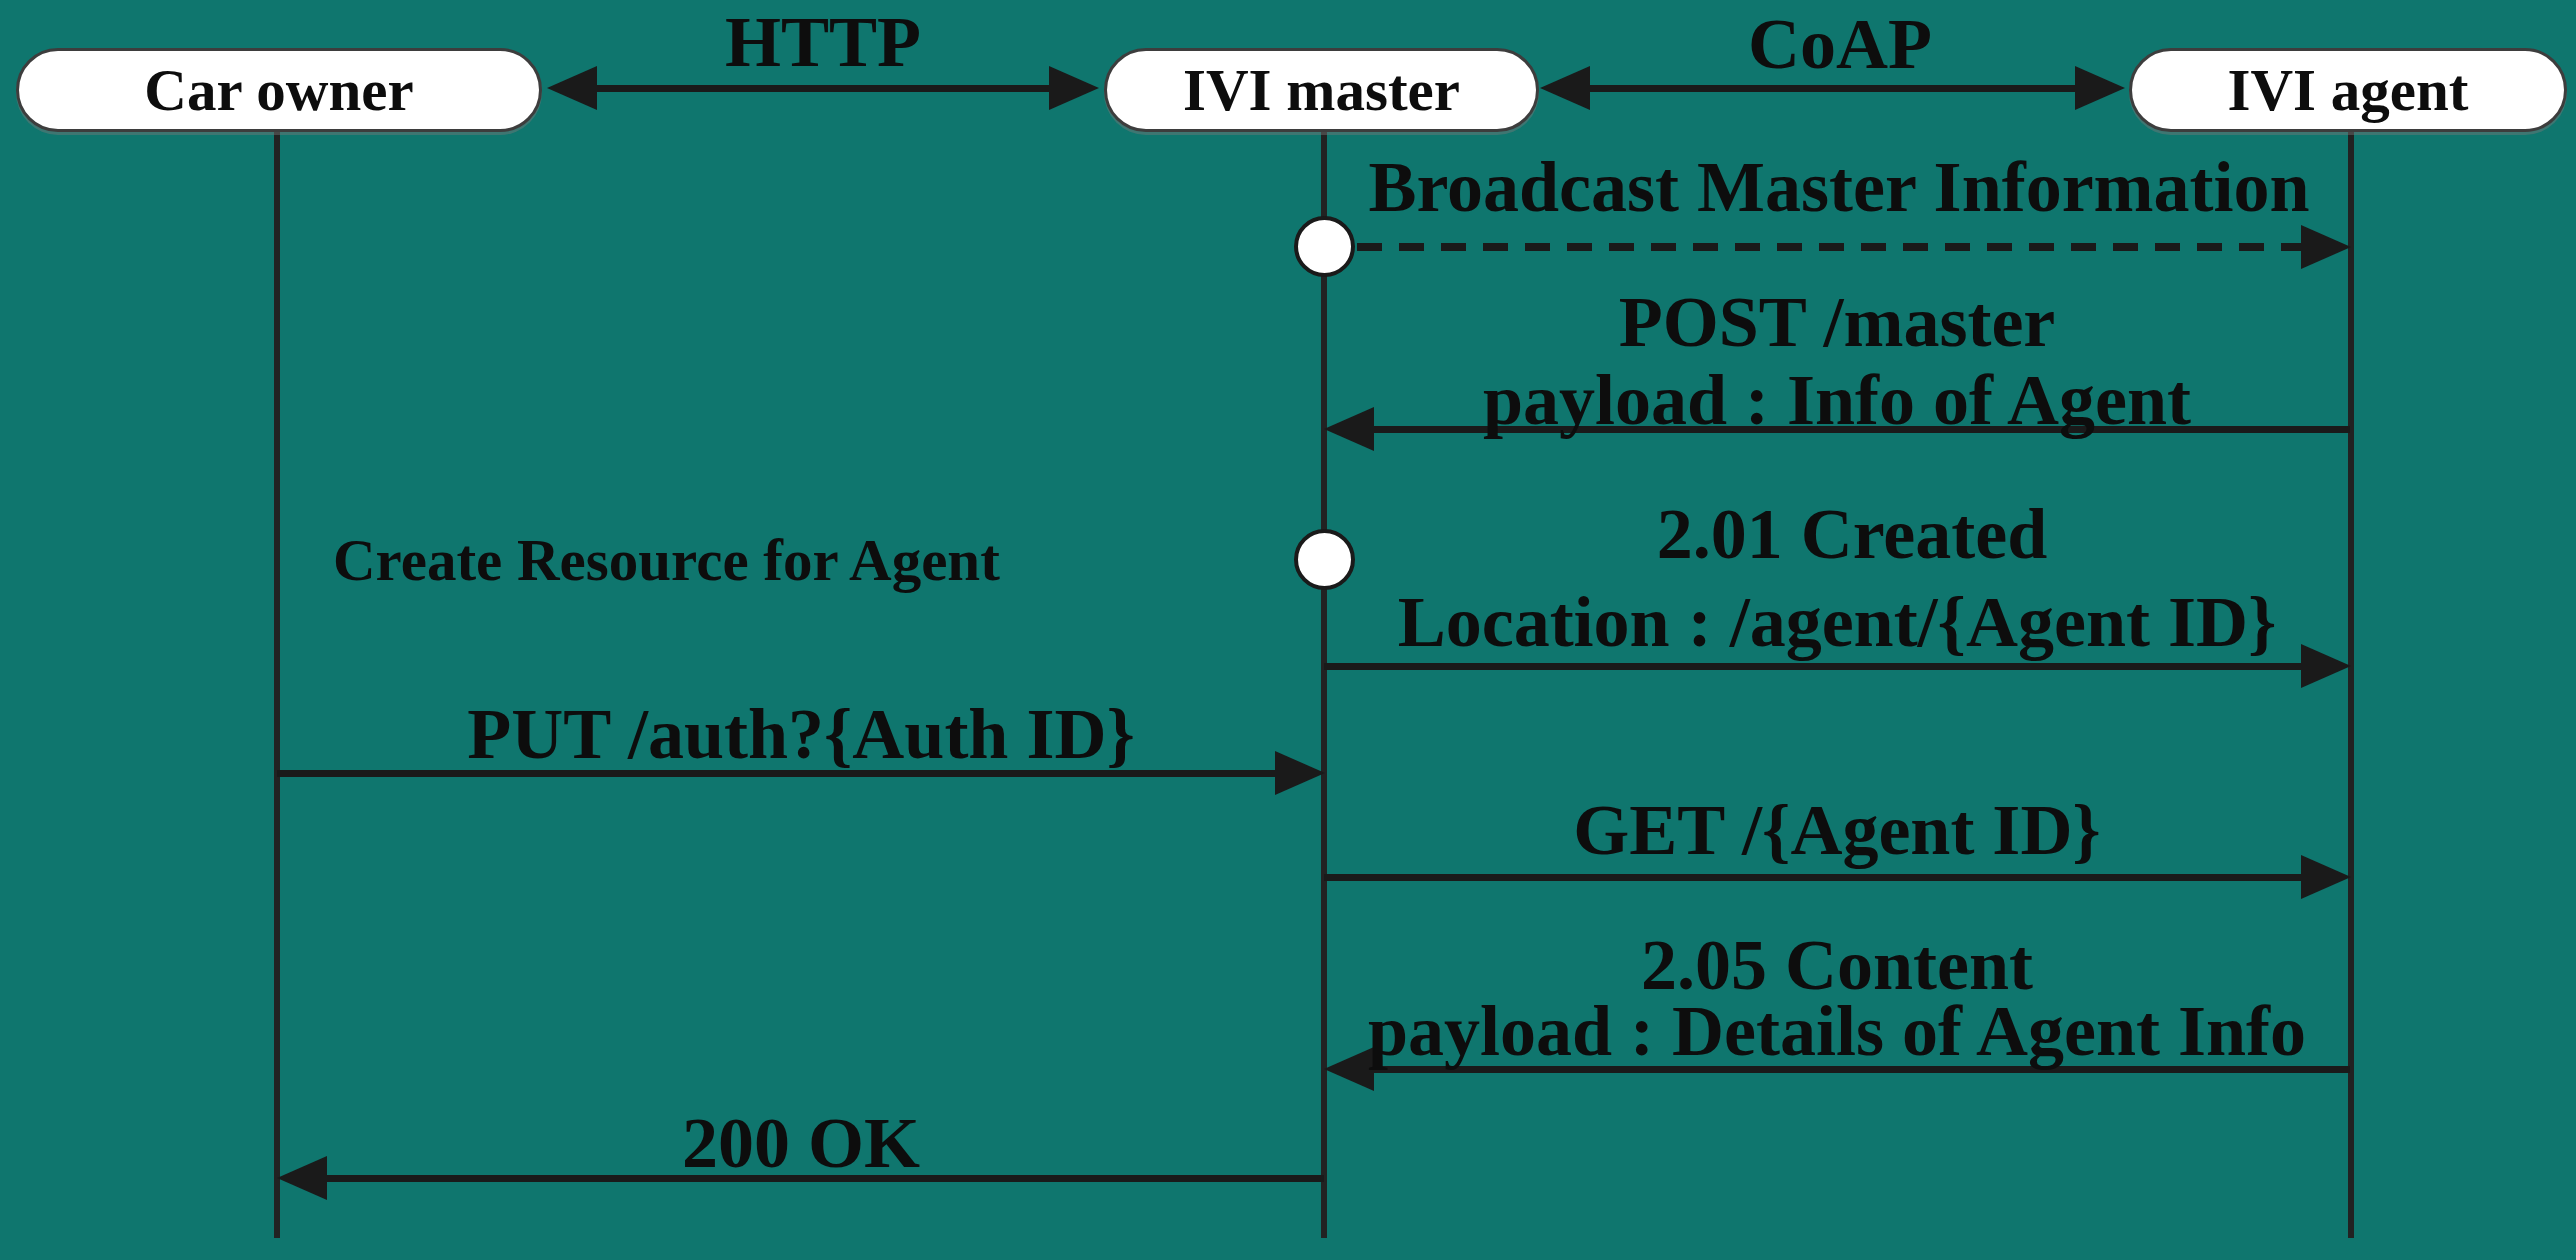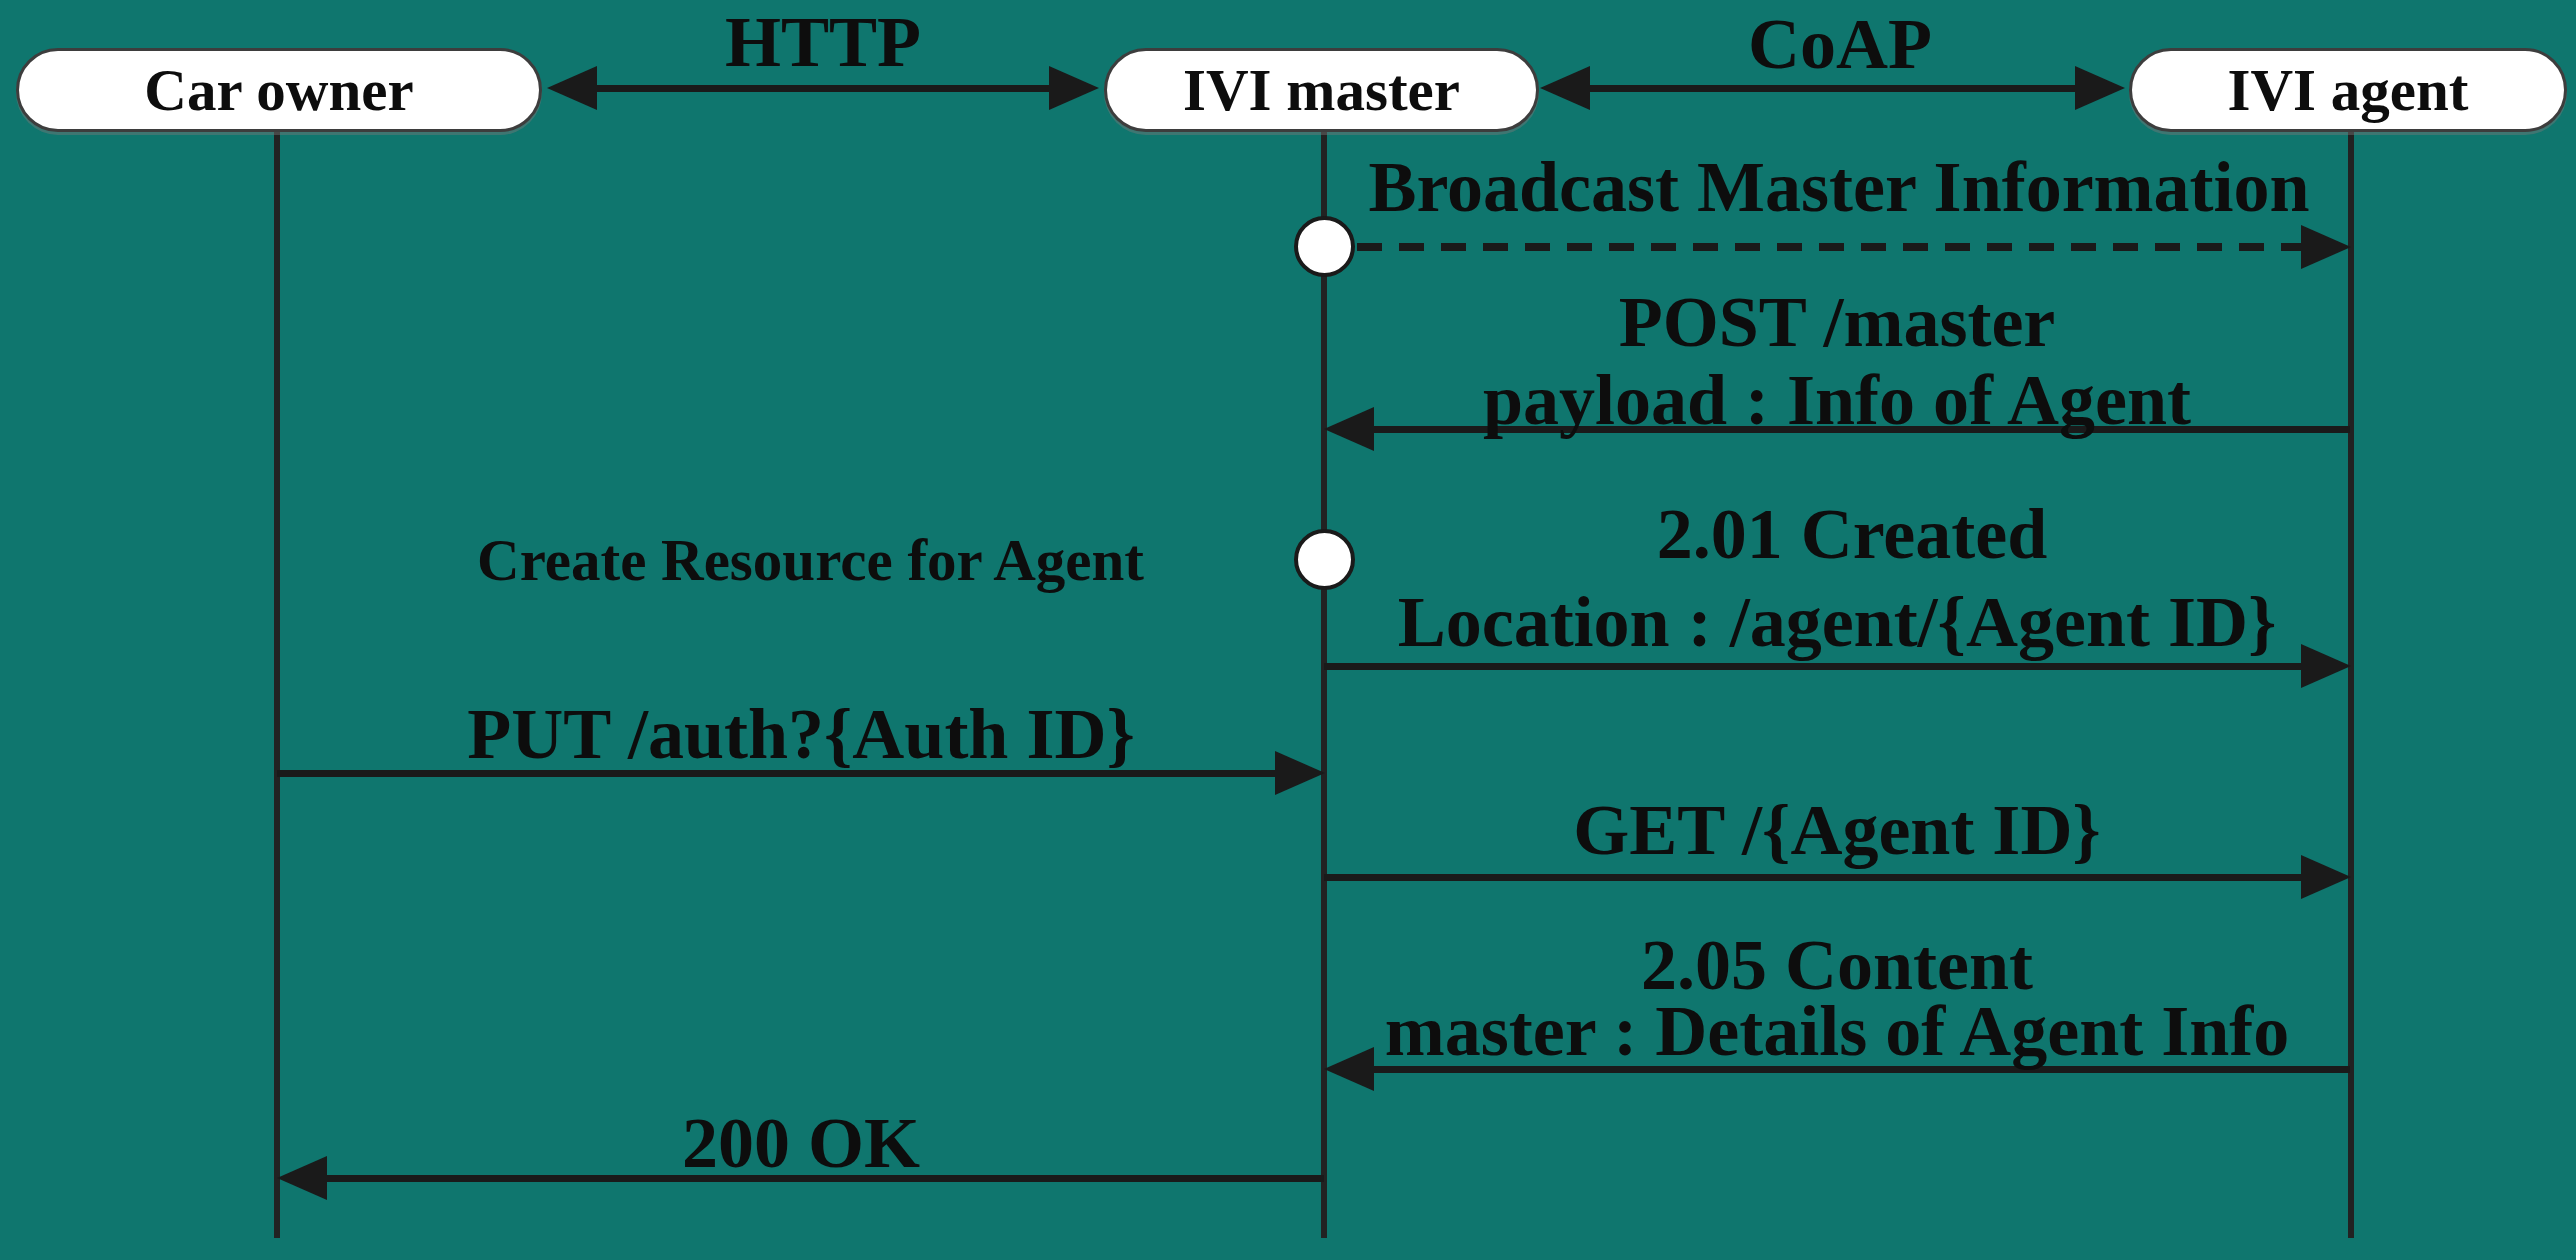--- a/index.html
+++ b/index.html
@@ -88,21 +88,21 @@
     line-height: 1;
     white-space: nowrap;
     z-index: 3;
   }
   .note {
     position: absolute;
     transform: translateY(-50%);
     font-size: 59px;
     line-height: 1;
     white-space: nowrap;
-    text-align: center;
+    text-align: left;
     z-index: 3;
   }
 </style>
 </head>
 <body>
 
 <div id="canvas">
 
   <div class="lifeline" style="left:274px;"></div>
   <div class="lifeline" style="left:1321px;"></div>
@@ -162,21 +162,21 @@
   </div>
 
   <div>
     <div class="lbl" style="left:1837px; top:830px;">GET /{Agent ID}</div>
     <div class="hline" style="left:1324px; top:874px; width:978px;"></div>
     <div class="ah ah-right" style="left:2301px; top:855px;"></div>
   </div>
 
   <div>
     <div class="lbl" style="left:1837px; top:965px;">2.05 Content</div>
-    <div class="lbl" style="left:1837px; top:1031px;">master : Details of Agent Info</div>
+    <div class="lbl" style="left:1837px; top:1031px;">payload : Details of Agent Info</div>
     <div class="ah ah-left" style="left:1324px; top:1047px;"></div>
     <div class="hline" style="left:1370px; top:1066px; width:980px;"></div>
   </div>
 
   <div>
     <div class="lbl" style="left:801px; top:1143px;">200 OK</div>
     <div class="ah ah-left" style="left:277px; top:1156px;"></div>
     <div class="hline" style="left:323px; top:1175px; width:1001px;"></div>
   </div>
 

